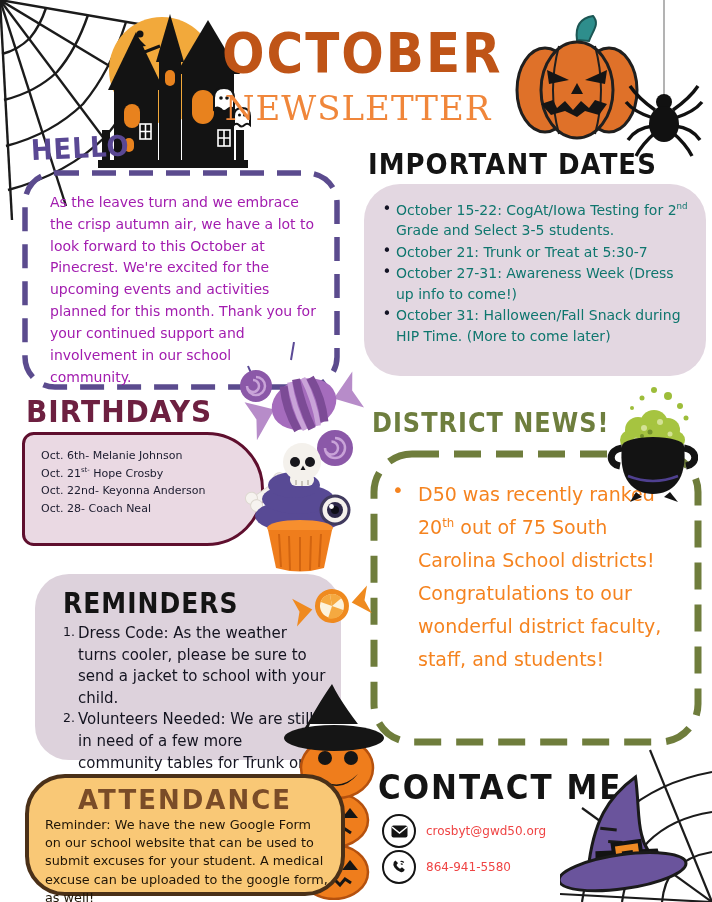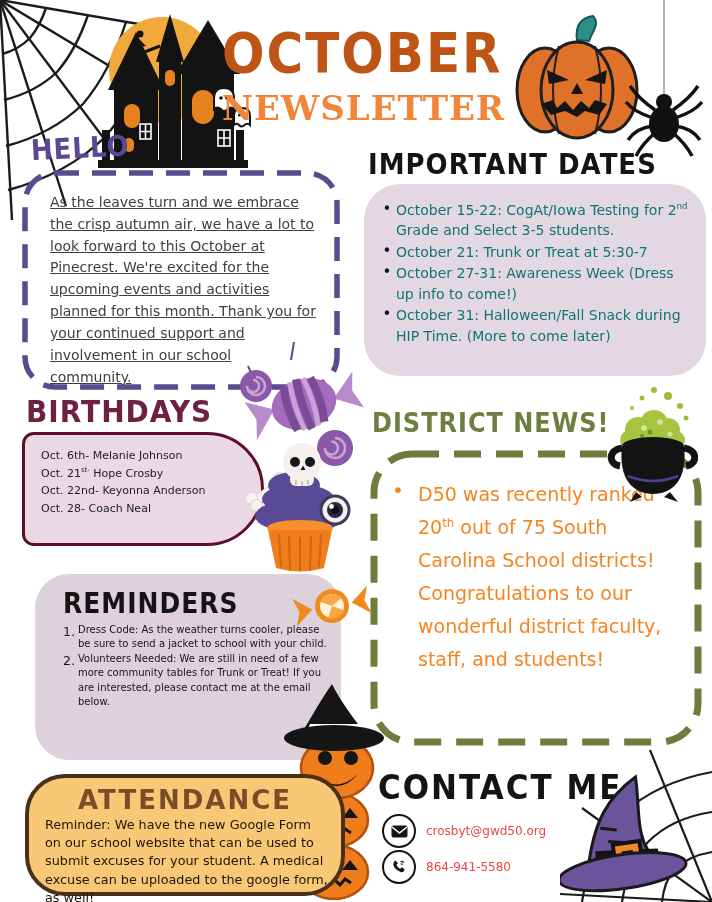--- a/index.html
+++ b/index.html
@@ -3,50 +3,50 @@
 <meta charset="utf-8">
 <style>
   html,body{margin:0;padding:0;background:#fff;}
   #page{position:relative;width:712px;height:902px;background:#ffffff;overflow:hidden;
         font-family:"DejaVu Sans",sans-serif;color:#1c1c30;}
   .abs{position:absolute;}
   .head{font-weight:800;letter-spacing:1px;transform:scaleY(1.08);transform-origin:left top;}
   
   .title1{left:222px;top:20px;width:272px;text-align:center;font-size:50px;font-weight:800;
           color:#bf5417;letter-spacing:2px;transform:scaleY(1.12);transform-origin:center top;}
-  .title2{left:222px;top:88px;width:272px;text-align:center;font-size:34px;font-weight:700;
+  .title2{left:222px;top:88px;width:272px;text-align:center;font-size:34px;font-weight:400;
           font-family:"DejaVu Serif",serif;color:#f0863a;letter-spacing:1px;}
   
   .h-hello{left:30px;top:134px;font-size:26px;color:#5a4894;transform:rotate(-3deg) scaleY(1.1);}
   .h-dates{left:368px;top:148px;font-size:26px;color:#141414;}
   .h-bday{left:26px;top:394px;font-size:28px;color:#6d2040;}
   .h-district{left:372px;top:408px;font-size:24px;color:#6e7e3e;}
   .h-contact{left:378px;top:768px;font-size:31px;color:#141414;letter-spacing:2px;}
   
-  .hello-text{left:50px;top:192px;width:266px;font-size:14px;line-height:1.56;color:#404040;text-decoration:underline;}
+  .hello-text{left:50px;top:192px;width:266px;font-size:14px;line-height:1.56;color:#a21caf;}
   .dates-box{left:364px;top:184px;width:342px;height:192px;background:#e3d7e1;border-radius:36px;
              padding:16px 16px 0 14px;box-sizing:border-box;}
   .dates-box .li{display:flex;margin-bottom:1px;}
   .dates-box .bullet{width:18px;text-align:center;font-size:15px;color:#141425;flex:none;}
   .dates-box .txt{flex:1;font-size:14px;line-height:1.46;color:#0f766e;}
   .bday-box{left:22px;top:432px;width:242px;height:114px;background:#ead9e3;
             border:3.5px solid #5f0f2e;border-radius:12px 58px 58px 12px;
             padding:12px 0 0 16px;box-sizing:border-box;}
   .bday-box .line{font-size:11px;line-height:1.6;color:#1b1b2e;}
   .district-text{left:392px;top:478px;width:292px;}
   .district-text .li{display:flex;}
   .district-text .bullet{width:26px;font-size:20px;color:#f5831f;flex:none;}
   .district-text .txt{flex:1;font-size:19px;line-height:1.74;color:#f5831f;}
   .rem-box{left:35px;top:574px;width:306px;height:186px;background:#ddd2dc;border-radius:34px;
            padding:14px 12px 10px 20px;box-sizing:border-box;}
   .h-rem{font-size:25px;color:#141414;font-weight:800;letter-spacing:1px;transform:scaleY(1.1);
          transform-origin:left top;margin:0 0 6px 8px;}
   .rem-box .li{display:flex;}
   .rem-box .num{width:20px;text-align:right;font-size:12.5px;line-height:1.44;color:#141420;flex:none;}
-  .rem-box .txt{flex:1;font-size:10px;line-height:1.44;color:#141420;padding-left:3px;}
+  .rem-box .txt{flex:1;font-size:15px;line-height:1.44;color:#141420;padding-left:3px;}
   .att-box{left:25px;top:774px;width:320px;height:122px;background:#f9c876;border:4px solid #4a3018;
            border-radius:40px;box-sizing:border-box;padding-top:8px;}
   .h-att{text-align:center;font-size:26px;color:#7a4c28;font-weight:800;letter-spacing:2px;
          transform:scaleY(1.05);margin:0;line-height:1.1;}
   .att-text{padding:1px 12px 0 16px;font-size:12.8px;line-height:1.44;color:#201608;}
   
   .contact-row{display:flex;align-items:center;gap:10px;}
   .c-row1{left:382px;top:814px;}
   .c-row2{left:382px;top:850px;}
   .icon-circle{width:30px;height:30px;border:2px solid #141414;border-radius:50%;

